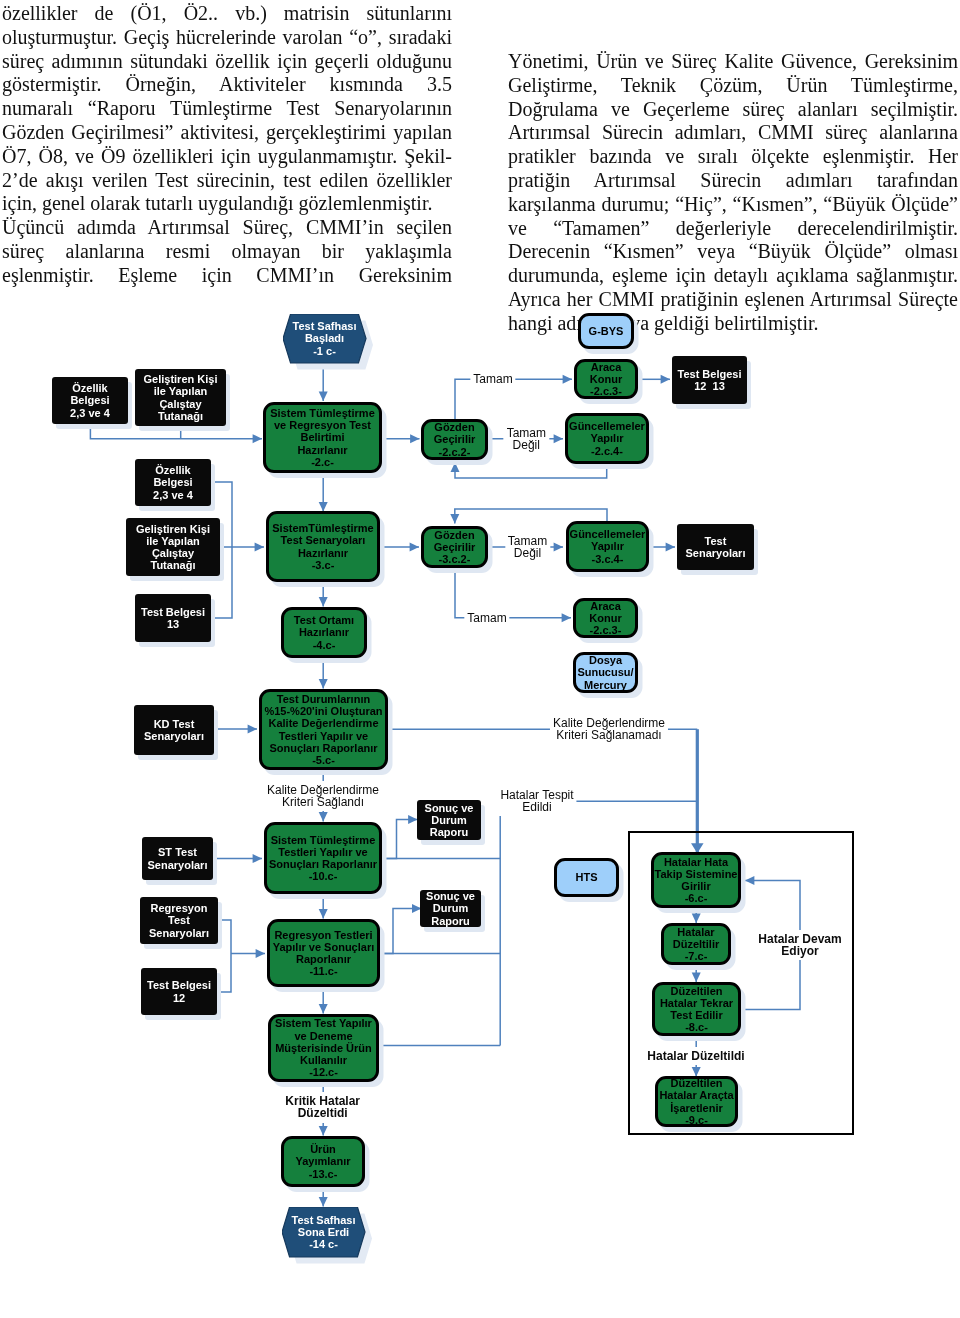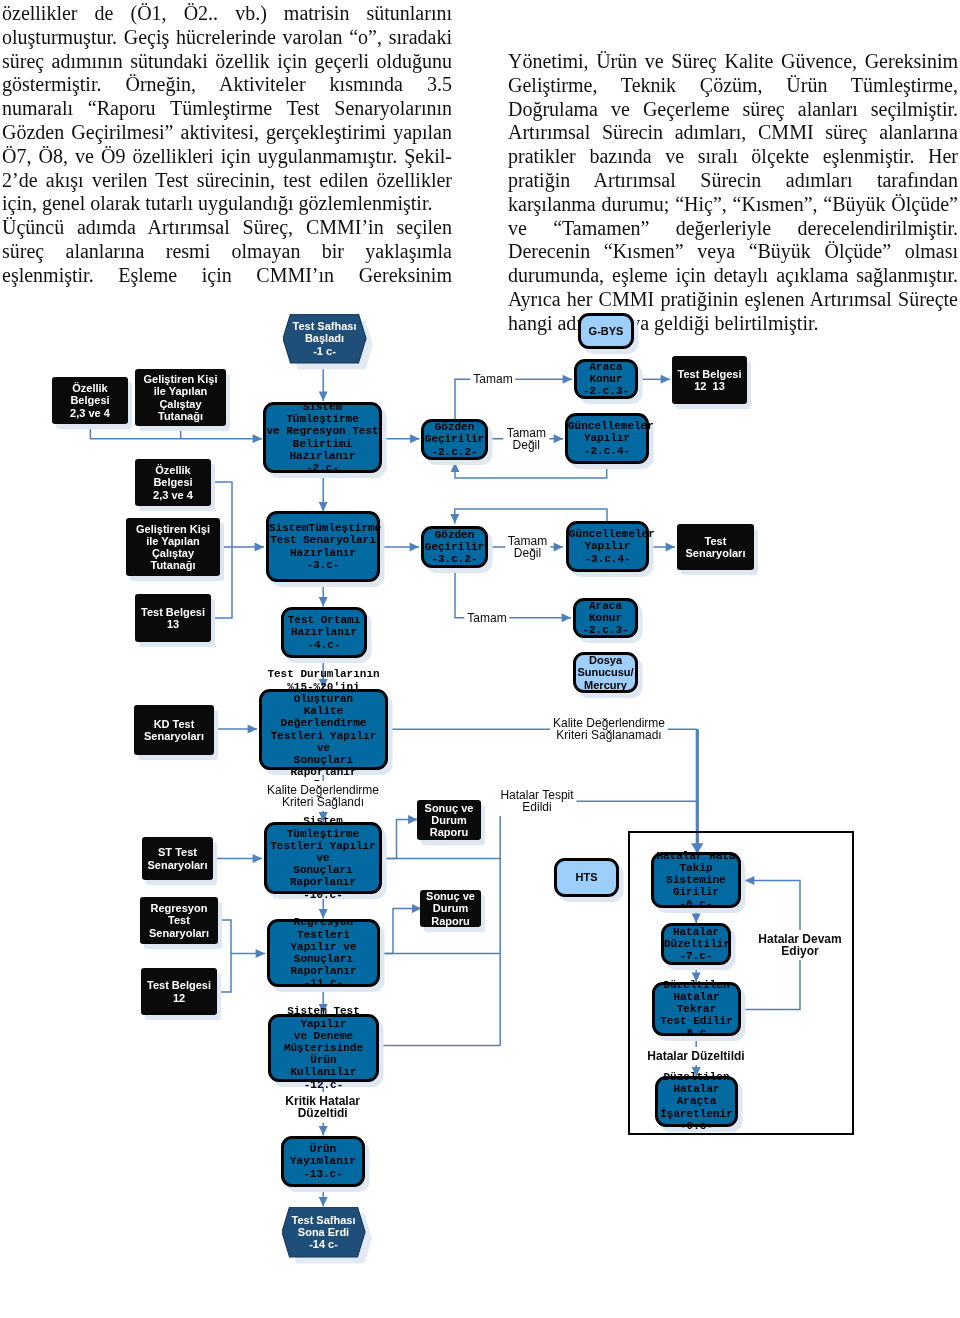--- a/index.html
+++ b/index.html
@@ -17,22 +17,22 @@
   #col-right{left:508px;width:450px;margin-top:48px;}
 
   
   #diagram{position:absolute;left:0;top:0;width:960px;height:1318px;}
   .node{position:absolute;box-sizing:border-box;transform:translateZ(0);display:flex;align-items:center;
         justify-content:center;text-align:center;
         font-family:"Liberation Sans","DejaVu Sans",sans-serif;font-weight:bold;
         font-size:11px;line-height:12.2px;letter-spacing:0;}
   .node span{display:block;width:100%;}
   
-  .proc{background:#0369a1;border:3.6px solid #000;border-radius:11px;color:#000;
-        box-shadow:4.5px 5px 0 0 #dfe7f2;font-family:Liberation Mono, monospace;}
+  .proc{background:#15803d;border:3.6px solid #000;border-radius:11px;color:#000;
+        box-shadow:4.5px 5px 0 0 #dfe7f2;}
   
   .data{background:#0a0a0a;color:#fff;border-radius:3px;
         box-shadow:4px 5px 0 0 #dfe7f2;}
   
   .sys{background:#9ecffa;border:3.6px solid #000;border-radius:11px;color:#000;
        box-shadow:4.5px 5px 0 0 #dfe7f2;}
   
   .term{background:transparent;color:#fff;}
   .term .hexbg{position:absolute;left:0;top:0;width:100%;height:100%;z-index:0;}
   .term span{position:relative;z-index:1;}

